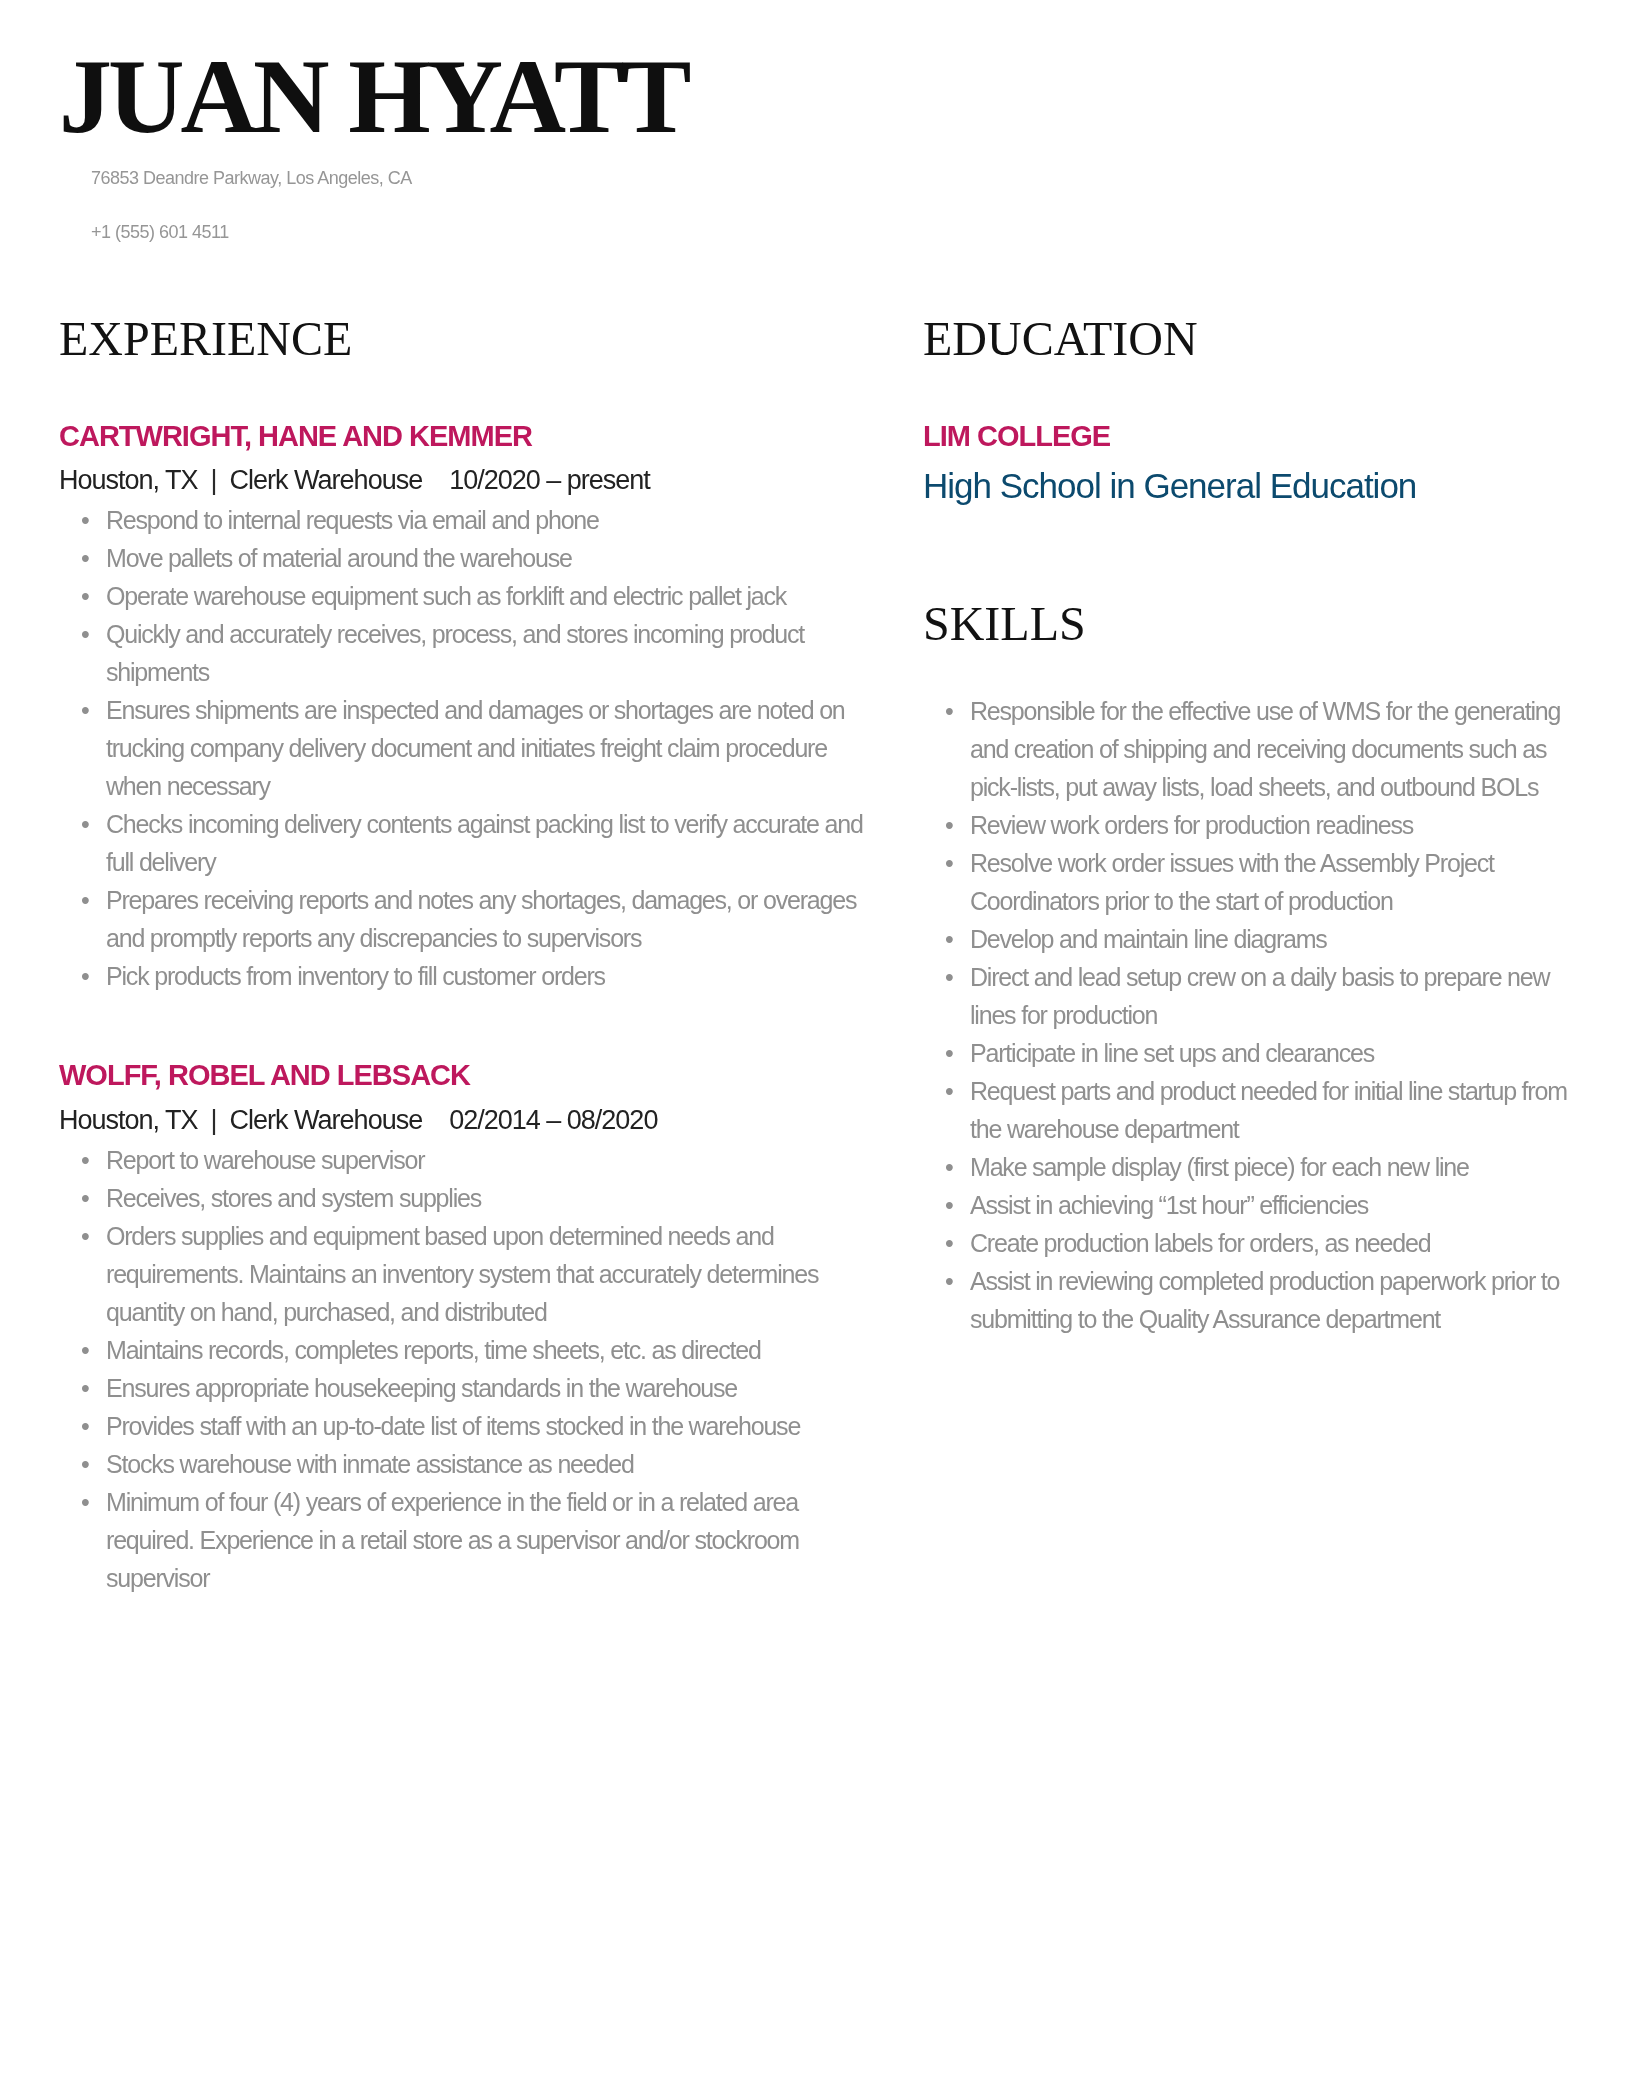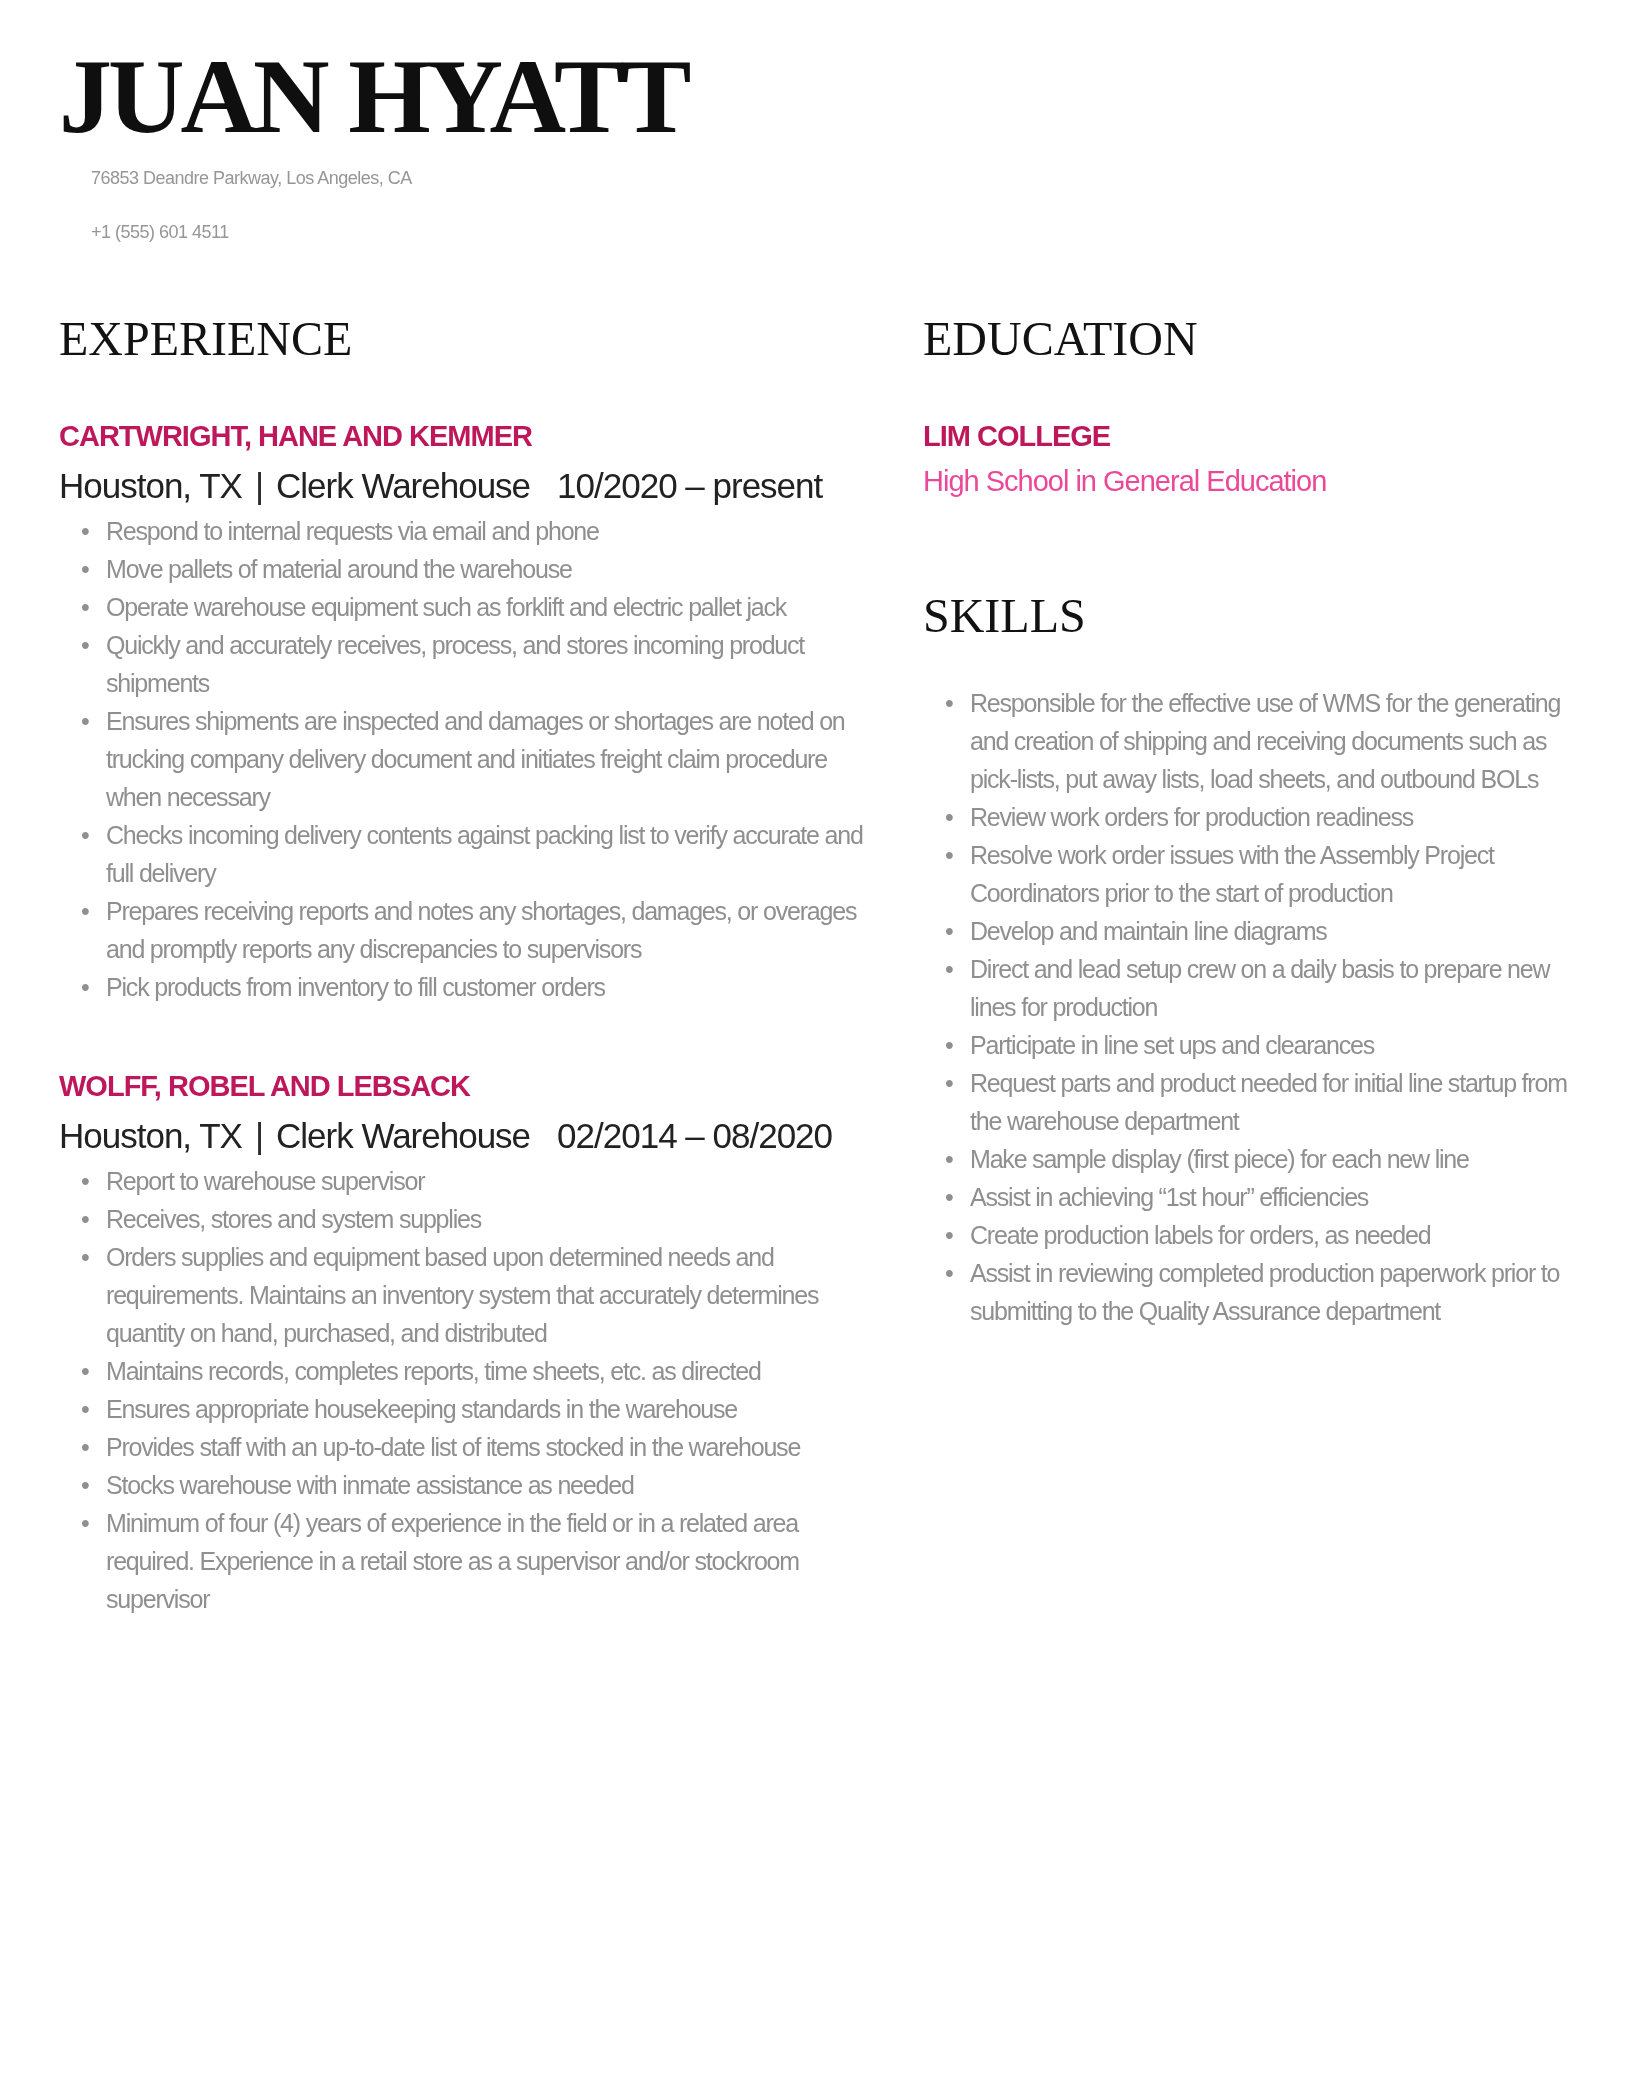--- a/index.html
+++ b/index.html
@@ -54,37 +54,37 @@
   .entry-heading{
     font-size:29px;
     font-weight:700;
     letter-spacing:-1px;
     line-height:1.25;
     margin:0;
     color:#be185d;
   }
   .meta{
     margin-top:9px;
-    font-size:35px;
+    font-size:27px;
     letter-spacing:-1px;
     line-height:1.3;
     color:#222222;
     display:flex;
     align-items:baseline;
     white-space:nowrap;
   }
   .meta .sep{margin:0 13px;color:#2a2a2a;}
   .meta .dates{margin-left:27px;}
 
   .degree{
     margin:9px 0 0 0;
-    font-size:29px;
+    font-size:35px;
     letter-spacing:-1px;
     line-height:1.3;
-    color:#ec4899;
+    color:#0c4a6e;
   }
 
   ul.bullets{
     list-style:none;
     margin:3px 0 0 0;
     padding:0;
     font-size:25px;
     letter-spacing:-1.2px;
     line-height:38px;
     color:#8f8f8f;

